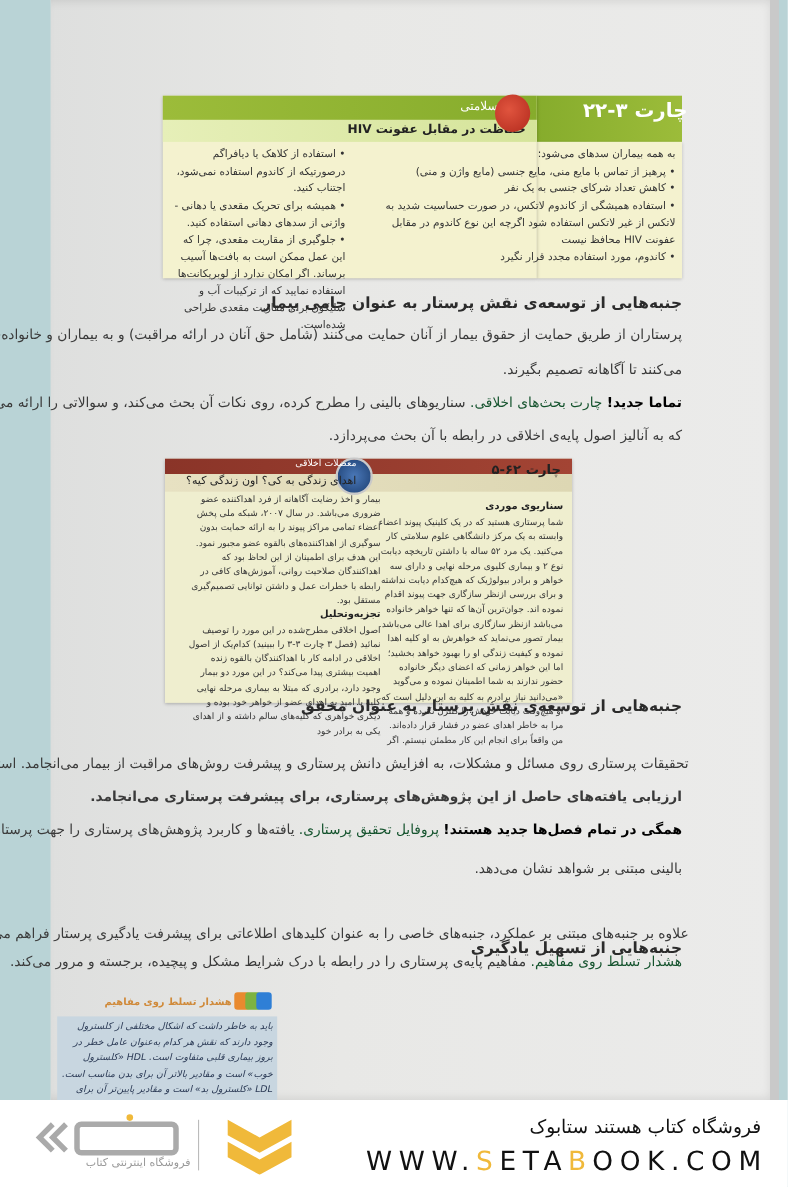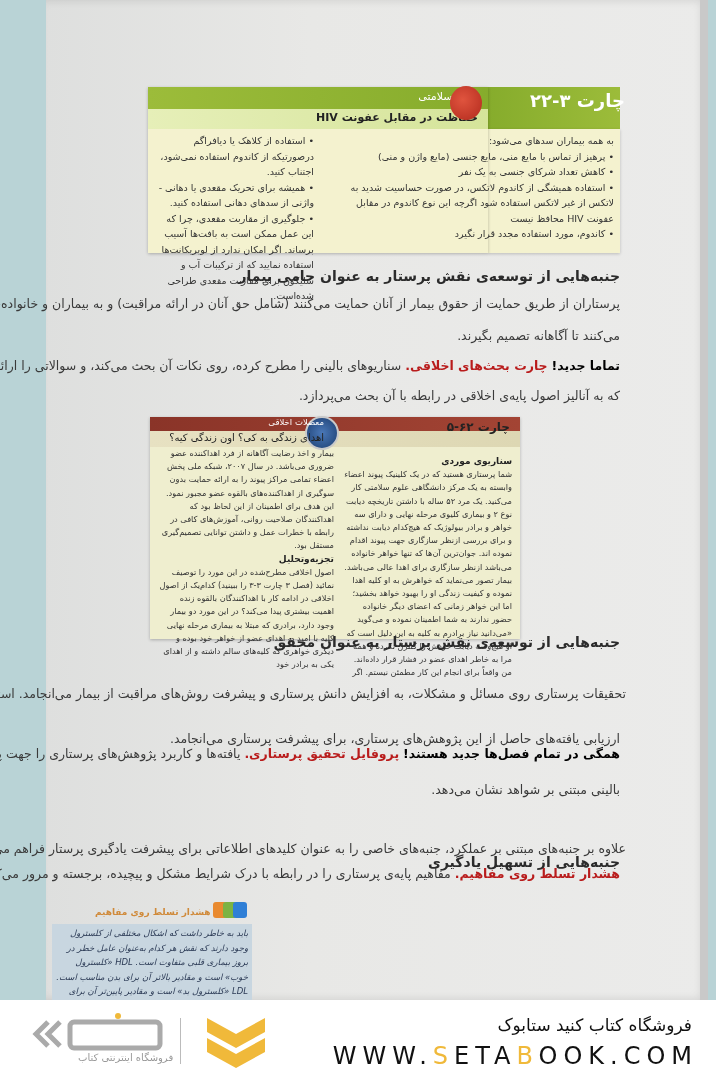--- a/index.html
+++ b/index.html
@@ -17,30 +17,30 @@
   .c1-subtxt{position:absolute;right:10px;top:24px;font-size:11px;font-weight:bold;color:#222;}
   .c1-col{position:absolute;top:46px;font-size:9.5px;line-height:15.5px;color:#333;}
   .c1-l{left:6px;width:160px;}
   .c1-ext{position:absolute;left:488px;top:87px;width:132px;height:42px;background:linear-gradient(90deg,#86ac2c,#9cbc3a);}
   .c1-ext2{position:absolute;left:488px;top:129px;width:132px;height:124px;background:#f4f2cf;box-shadow:0 1px 3px rgba(0,0,0,.2);}
   .bullet{margin:0;padding:0;}
   
   .h{position:absolute;right:96px;font-size:14px;font-weight:bold;color:#2b2b2b;white-space:nowrap;}
   .p{position:absolute;right:96px;font-size:12.5px;color:#3a3a3a;white-space:nowrap;}
   .red{color:#000000;font-weight:bold;}
-  .dark{color:#b91c1c;font-weight:bold;}
+  .dark{color:#14532d;font-weight:normal;}
   
   .c2{position:absolute;left:150px;top:417px;width:370px;height:222px;background:#efeecf;box-shadow:0 1px 3px rgba(0,0,0,.25);}
   .c2-head{position:absolute;left:0;top:0;width:100%;height:14px;background:linear-gradient(90deg,#8a3428,#a34434);}
   .c2-sub{position:absolute;left:0;top:14px;width:100%;height:16px;background:linear-gradient(90deg,#e7e1c2,#ddd7b3);}
   .compass{position:absolute;left:155px;top:-1px;width:30px;height:30px;border-radius:50%;background:radial-gradient(circle,#4a78b8,#1c3e70);border:2px solid #c9c9c9;}
   .c2-num{position:absolute;right:8px;top:-2px;color:#fff;font-size:12px;font-weight:bold;}
   .c2-headtxt{position:absolute;right:196px;top:0;color:#fff;font-size:8.5px;}
   .c2-subtxt{position:absolute;right:196px;top:15px;font-size:10px;font-weight:normal;color:#222;}
-  .c2-col{position:absolute;font-size:8.2px;line-height:13.2px;color:#333;}
+  .c2-col{position:absolute;font-size:8.2px;line-height:13.2px;color:#333;margin-left:12px;}
   .c2-r{right:8px;top:38px;width:170px;}
   .c2-l{left:6px;top:30px;width:178px;}
   .c2-sech{font-weight:bold;font-size:9px;color:#222;}
   
   .c3{position:absolute;left:52px;top:924px;width:200px;height:76px;background:#c8d6e0;}
   .c3-title{position:absolute;left:95px;top:907px;font-size:9px;color:#d08a3a;font-weight:bold;}
   .c3-txt{position:absolute;left:56px;top:926px;width:192px;font-size:8.5px;line-height:14.5px;color:#2b3a55;font-style:italic;}
   .cubes{position:absolute;left:213px;top:902px;width:36px;height:18px;}
   .cube{position:absolute;top:0;width:14px;height:16px;border-radius:3px;}
   
@@ -108,21 +108,21 @@
   </div>
   <div class="c2-col c2-l rtl">
     <div>بیمار و اخذ رضایت آگاهانه از فرد اهداکننده عضو ضروری می‌باشد. در سال ۲۰۰۷، شبکه ملی پخش اعضاء تمامی مراکز پیوند را به ارائه حمایت بدون سوگیری از اهداکننده‌های بالقوه عضو مجبور نمود. این هدف برای اطمینان از این لحاظ بود که اهداکنندگان صلاحیت روانی، آموزش‌های کافی در رابطه با خطرات عمل و داشتن توانایی تصمیم‌گیری مستقل بود.</div>
     <div class="c2-sech">تجزیه‌وتحلیل</div>
     <div>اصول اخلاقی مطرح‌شده در این مورد را توصیف نمائید (فصل ۳ چارت ۳-۳ را ببینید) کدام‌یک از اصول اخلاقی در ادامه کار با اهداکنندگان بالقوه زنده اهمیت بیشتری پیدا می‌کند؟ در این مورد دو بیمار وجود دارد، برادری که مبتلا به بیماری مرحله نهایی کلیه با امید به اهدای عضو از خواهر خود بوده و دیگری خواهری که کلیه‌های سالم داشته و از اهدای یکی به برادر خود</div>
   </div>
 </div>
 
 <div class="h rtl" style="top:634px;">جنبه‌هایی از توسعه‌ی نقش پرستار به عنوان محقق</div>
 <div class="p rtl" style="top:686px;right:90px;">تحقیقات پرستاری روی مسائل و مشکلات، به افزایش دانش پرستاری و پیشرفت روش‌های مراقبت از بیمار می‌انجامد. استفاده و</div>
-<div class="p rtl" style="top:731px;">ارزیابی یافته‌های حاصل از این پژوهش‌های پرستاری، برای پیشرفت پرستاری می‌انجامد.</div>
+<div class="p rtl" style="top:716px;font-weight:bold;">ارزیابی یافته‌های حاصل از این پژوهش‌های پرستاری، برای پیشرفت پرستاری می‌انجامد.</div>
 <div class="p rtl" style="top:746px;">
   <span class="red">همگی در تمام فصل‌ها جدید هستند!</span>
   <span class="dark">پروفایل تحقیق پرستاری.</span>
   <span>یافته‌ها و کاربرد پژوهش‌های پرستاری را جهت پرستاری</span>
 </div>
 <div class="p rtl" style="top:782px;">بالینی مبتنی بر شواهد نشان می‌دهد.</div>
 
 <div class="h rtl" style="top:814px;margin-top:40px;">جنبه‌هایی از تسهیل یادگیری</div>
 <div class="p rtl" style="top:841px;right:90px;">علاوه بر جنبه‌های مبتنی بر عملکرد، جنبه‌های خاصی را به عنوان کلیدهای اطلاعاتی برای پیشرفت یادگیری پرستار فراهم می‌کند.</div>
 <div class="p rtl" style="top:866px;">
@@ -145,17 +145,17 @@
     <path d="M30 10 L18 22 L30 34" stroke="#aaa" stroke-width="5" fill="none"></path>
     <rect x="40" y="10" width="90" height="26" rx="4" fill="none" stroke="#aaa" stroke-width="5"></rect>
     <circle cx="88" cy="4" r="3" fill="#f0b93a"></circle>
   </svg>
   <span class="logo-sub">فروشگاه اینترنتی کتاب</span>
   <div class="divider"></div>
   <svg class="chev" viewBox="0 0 62 54">
     <path d="M2 4 L31 20 L60 4 L60 18 L31 34 L2 18 Z" fill="#f0b93a"></path>
     <path d="M2 24 L31 40 L60 24 L60 38 L31 54 L2 38 Z" fill="#f0b93a"></path>
   </svg>
-  <div class="f-title rtl">فروشگاه کتاب کنید ستابوک</div>
+  <div class="f-title rtl">فروشگاه کتاب هستند ستابوک</div>
   <div class="f-url">
     <span>WWW.</span><span class="y">S</span><span>ETA</span><span class="y">B</span><span>OOK.COM</span>
   </div>
 </div>
 
 </body></html>

